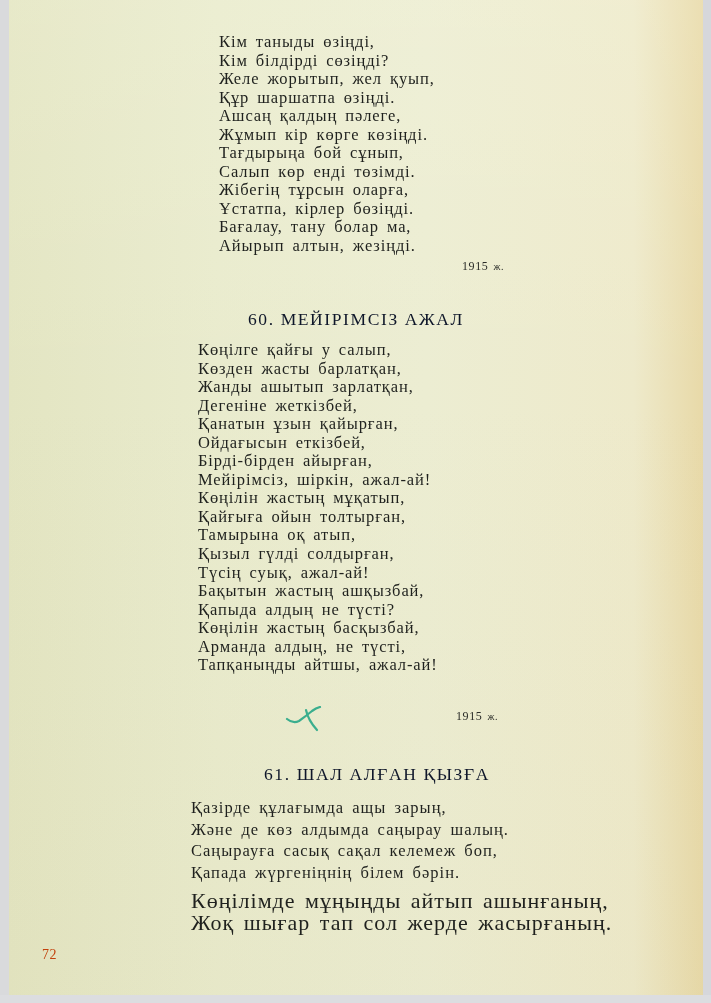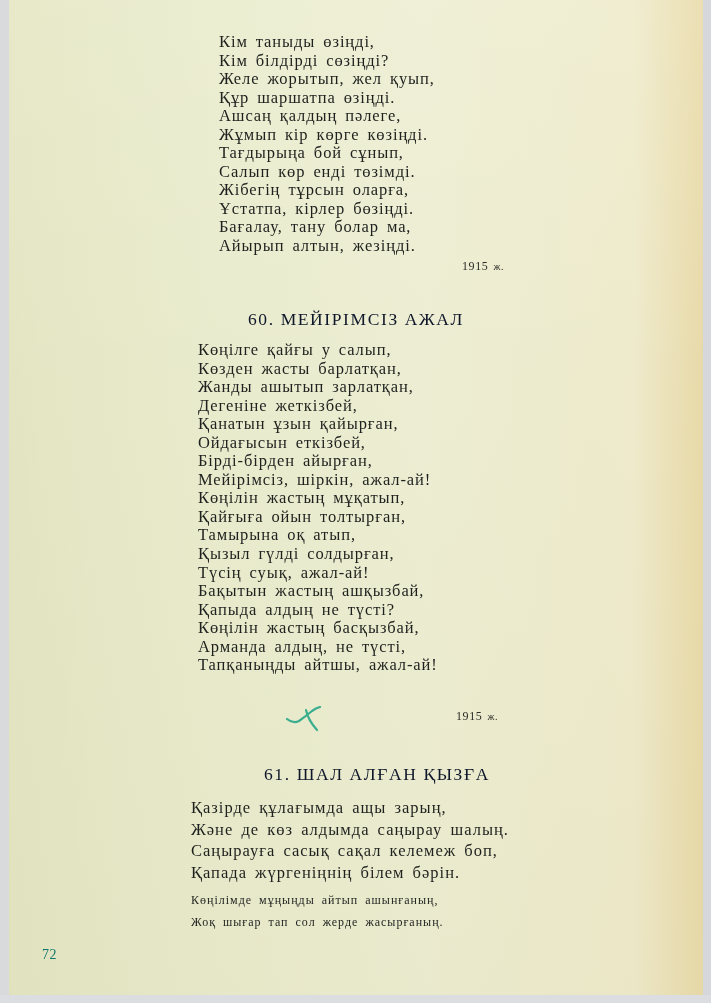--- a/index.html
+++ b/index.html
@@ -28,32 +28,32 @@
   }
   .verse div { white-space: nowrap; }
   .date {
     position: absolute; font-size: 12px; color: #2a2c28; letter-spacing: 0.6px; text-align: center;
   }
   .date .unit { font-size: 10px; margin-left: 5px; }
   .title {
     position: absolute; font-size: 17.5px; color: #0f172a; letter-spacing: 1.6px; white-space: nowrap;
   }
   .page-num {
-    position: absolute; left: 42px; top: 947px; font-size: 14px; color: #0f766e; letter-spacing: 0.5px;
+    position: absolute; left: 42px; top: 947px; font-size: 14px; color: #c2410c; letter-spacing: 0.5px;
   }
   .mark { position: absolute; left: 284px; top: 706px; width: 46px; height: 28px; }
 
   #poem1 { top: 33px; margin-left: 21px; }
   #date1 { left: 462px; top: 259px; }
   #title60 { left: 248px; top: 309px; }
   #poem60 { top: 341px; }
   #date60 { left: 456px; top: 709px; }
   #title61 { left: 232px; top: 764px; margin-left: 32px; }
   #poem61a { left: 191px; top: 797px; font-size: 16.5px; line-height: 21.5px; letter-spacing: 1px; }
-  #poem61b { left: 191px; top: 890px; font-size: 12px; line-height: 21.5px; letter-spacing: 1px; }
+  #poem61b { left: 191px; top: 890px; font-size: 22px; line-height: 21.5px; letter-spacing: 1px; }
 </style>
 </head>
 <body>
 
 <div class="page">
 </div>
 <div class="right-strip"></div>
 <div class="bottom-strip"></div>
 
 <div class="verse" id="poem1">

